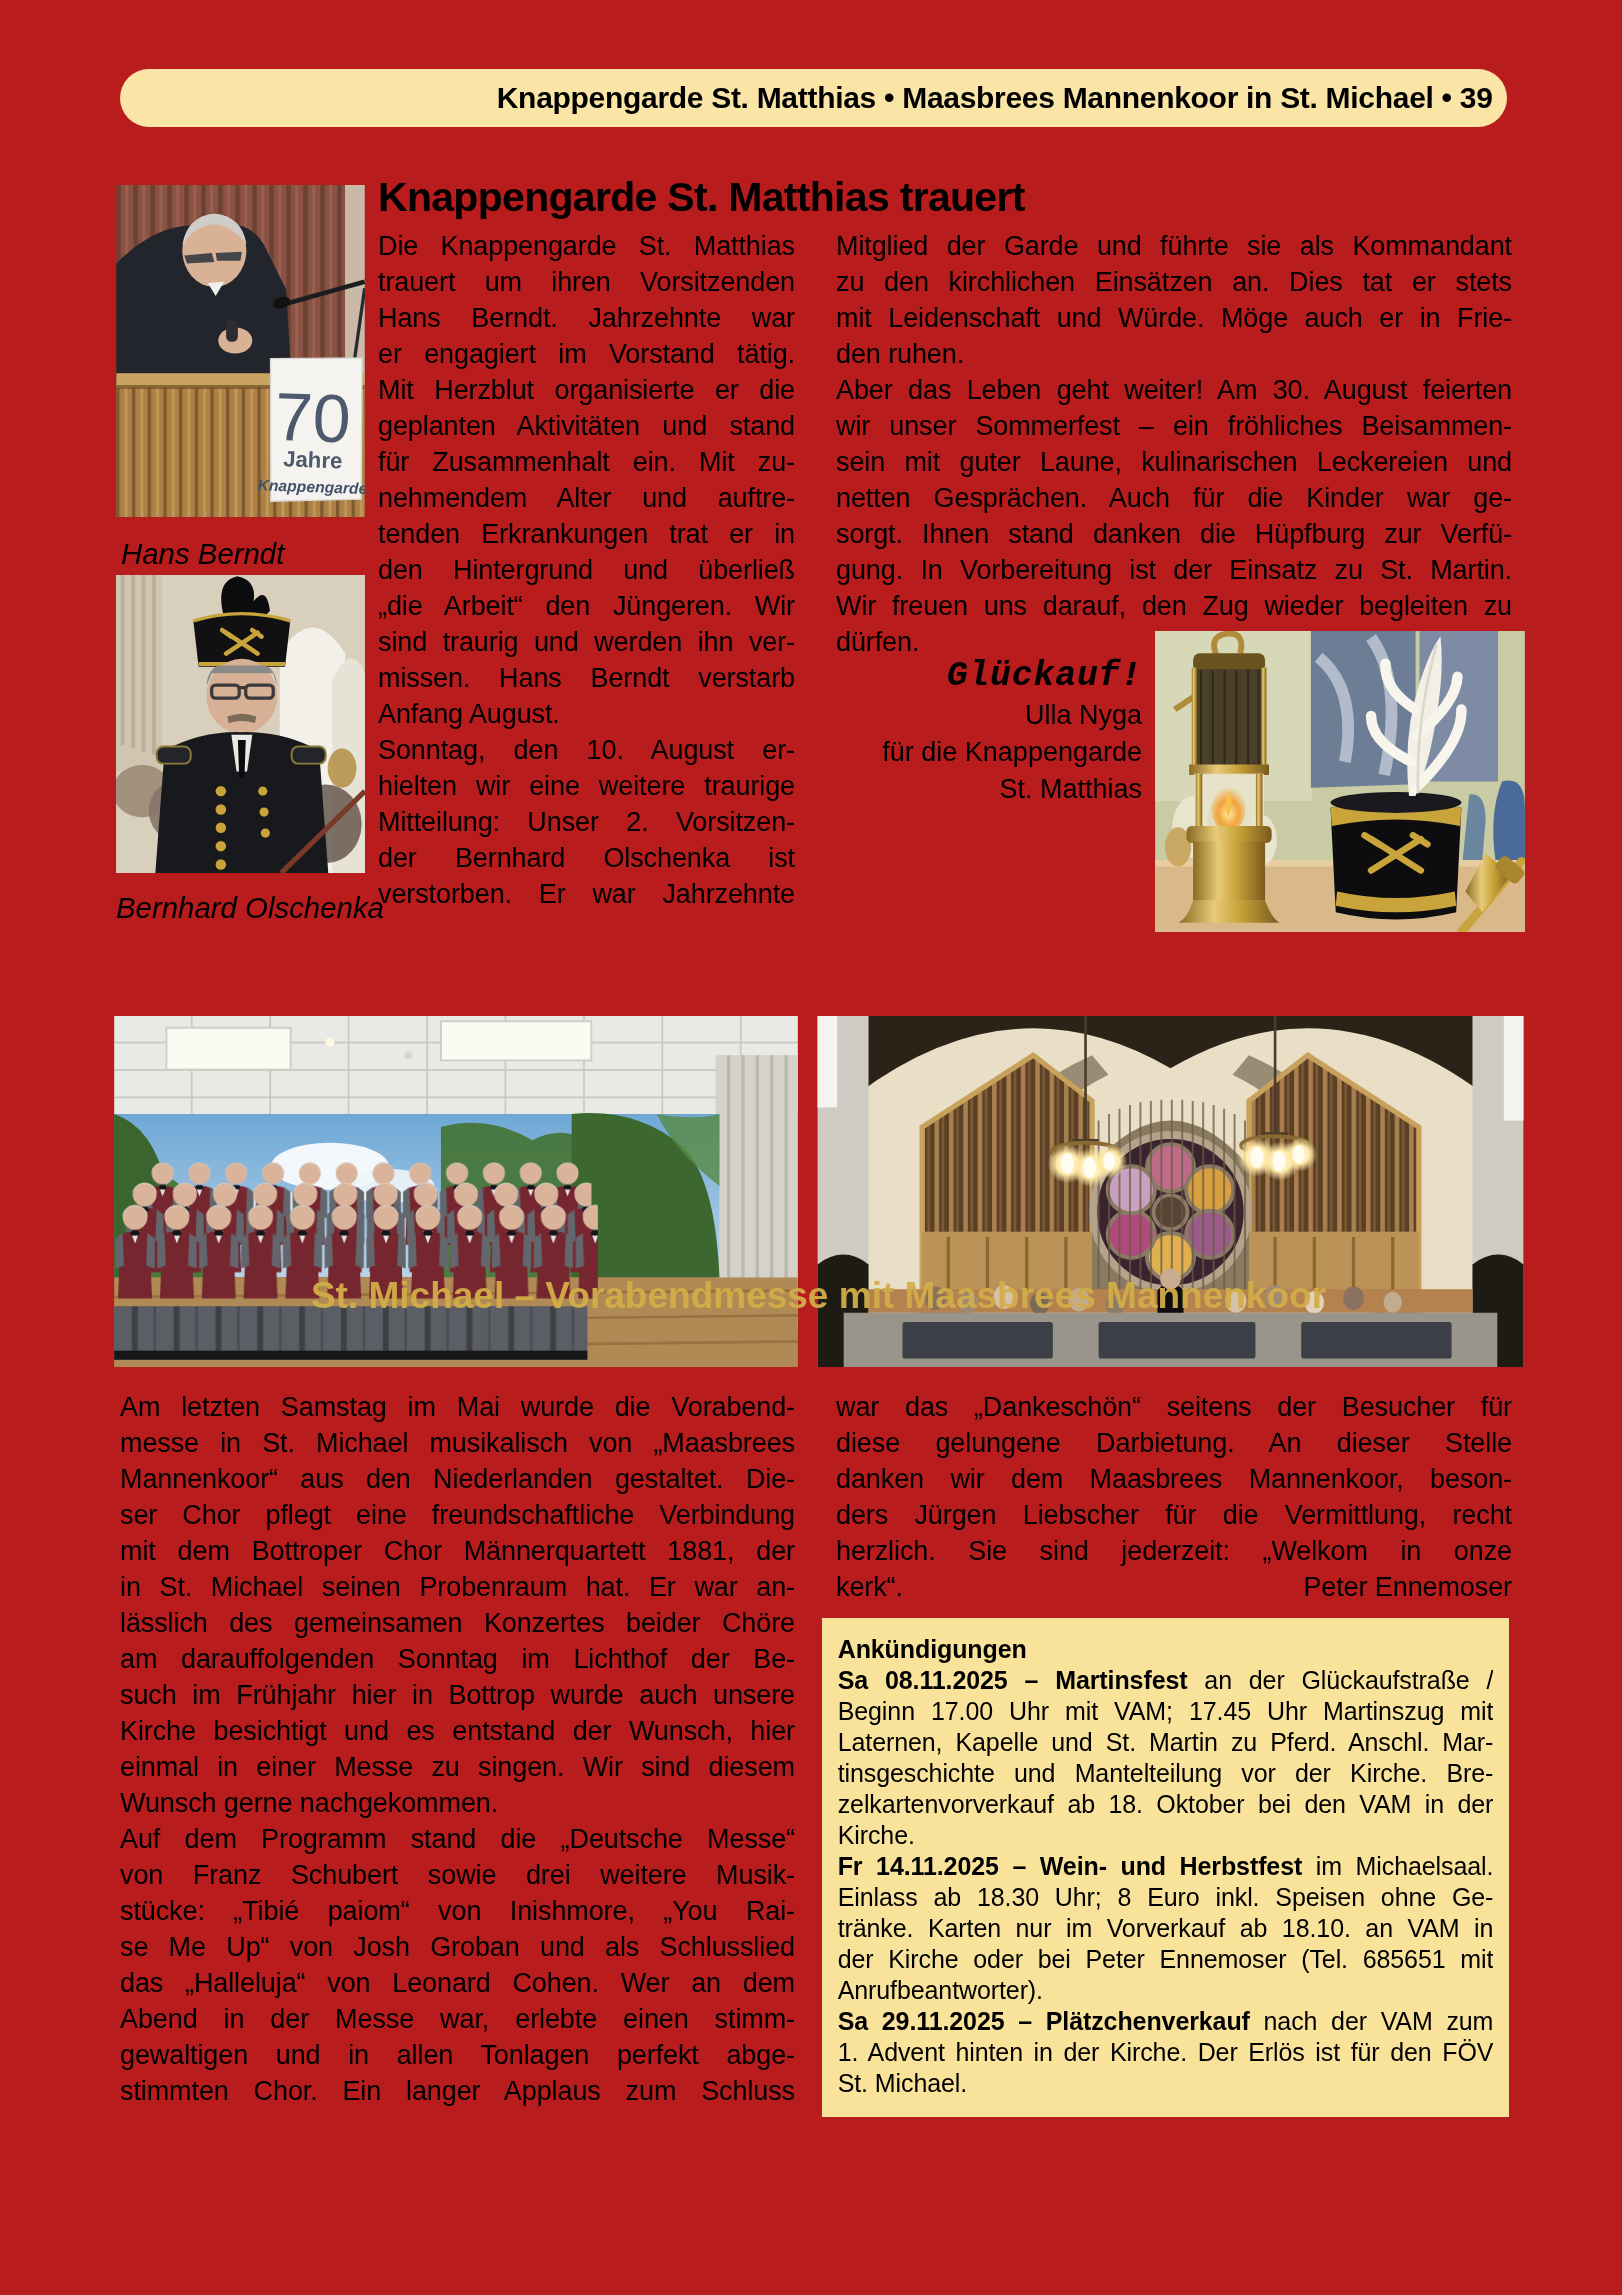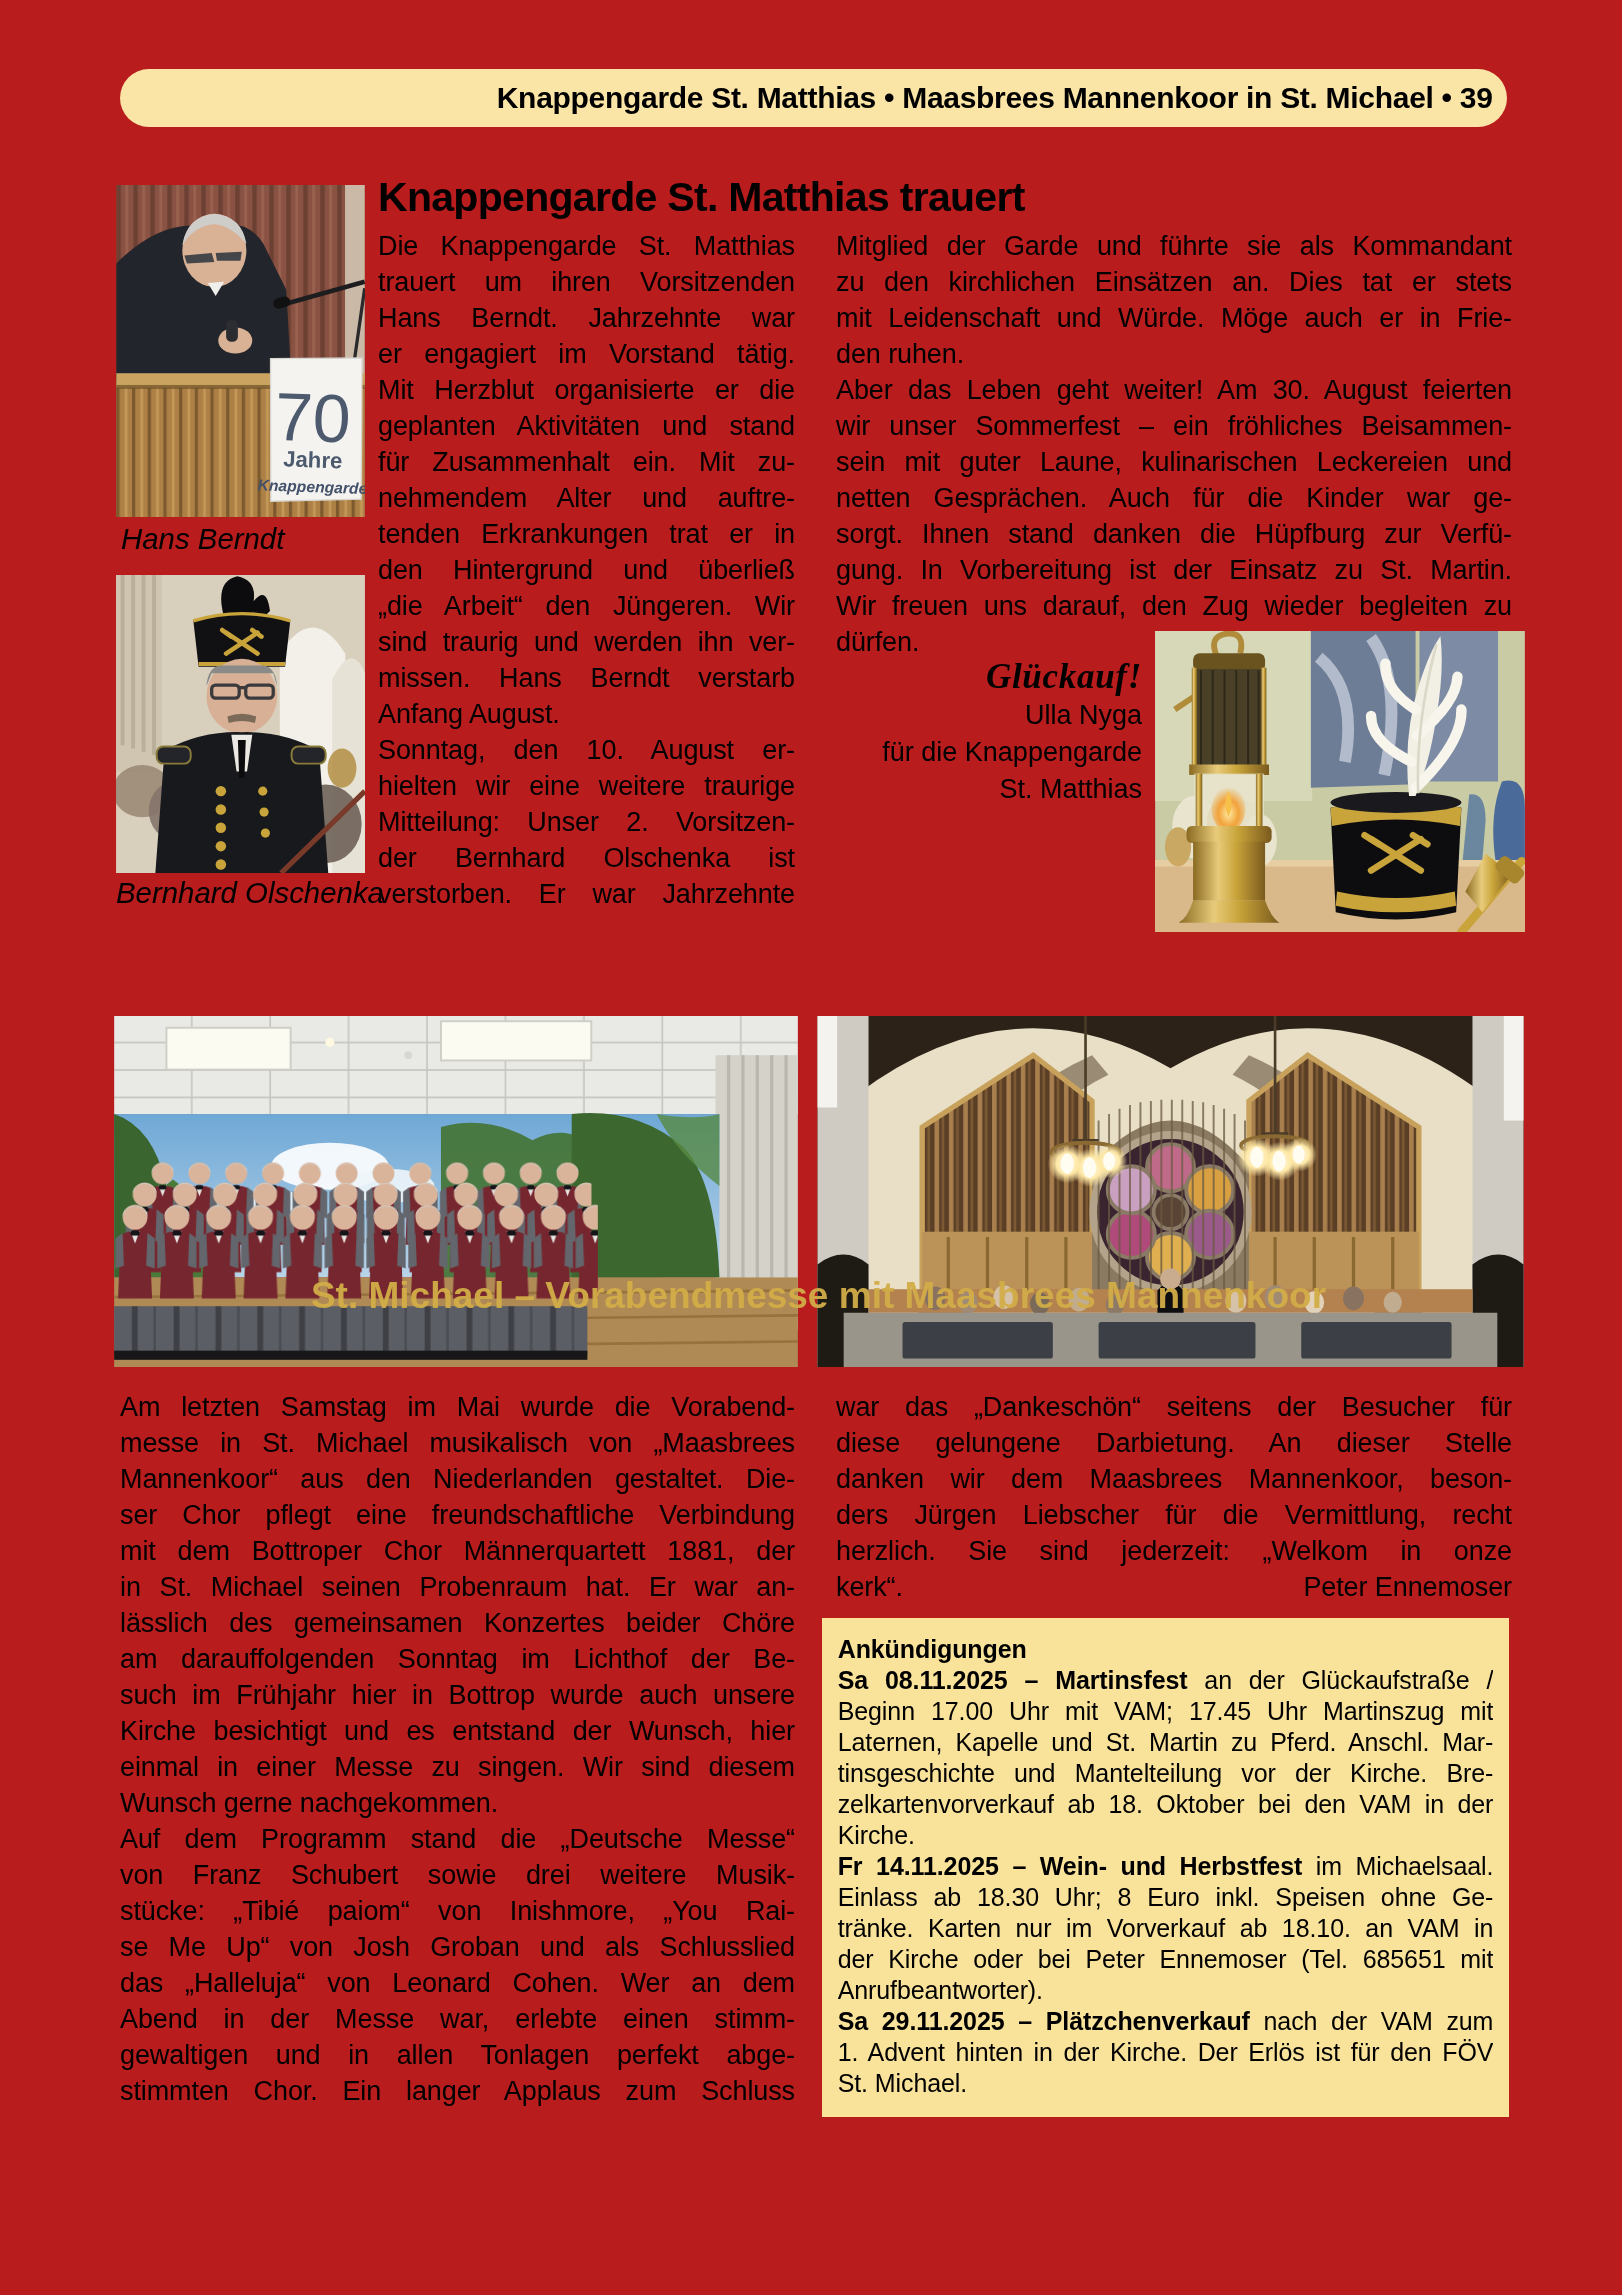--- a/index.html
+++ b/index.html
@@ -18,24 +18,24 @@
   .headerbar span{font-size:30px; font-weight:bold; letter-spacing:-0.3px; white-space:nowrap;}
   
   .art-title{left:378px; top:174px; font-size:41px; font-weight:bold; letter-spacing:-0.7px; white-space:nowrap;}
   
   .body-col{font-size:27px; line-height:36px; letter-spacing:-0.1px;}
   .jline{text-align:justify; text-align-last:justify; height:36px; overflow:hidden; white-space:nowrap;}
   .jline.last{text-align-last:left;}
   .jline b{font-weight:bold;}
   .jline.spread{display:flex; justify-content:space-between; text-align-last:auto;}
   
-  .caption{font-size:29.4px; font-style:italic; white-space:nowrap;}
+  .caption{font-size:29.4px; font-style:italic; white-space:nowrap;margin-top:15px;}
   
   .sig{left:836px; top:656px; width:306px; text-align:right;}
-  .sig .script{font-family:Liberation Serif, serif; font-style:italic; font-weight:bold; font-size:35px; line-height:41px; letter-spacing:0.7px;}
+  .sig .script{font-family:Liberation Mono, monospace; font-style:italic; font-weight:bold; font-size:35px; line-height:41px; letter-spacing:0.7px;}
   .sig .sigline{font-size:27px; line-height:37px;}
   
   .overlay-title{
     left:114px; top:1267px; width:1409px; text-align:center;
     font-size:37px; font-weight:bold; color:#d2ad48; opacity:0.95; white-space:nowrap;margin-top:8px;
   }
   
   .announce{
     left:822px; top:1618px; width:687px; height:499px;
     background:#f9e29a; box-sizing:border-box; padding:15.7px 15.7px;

